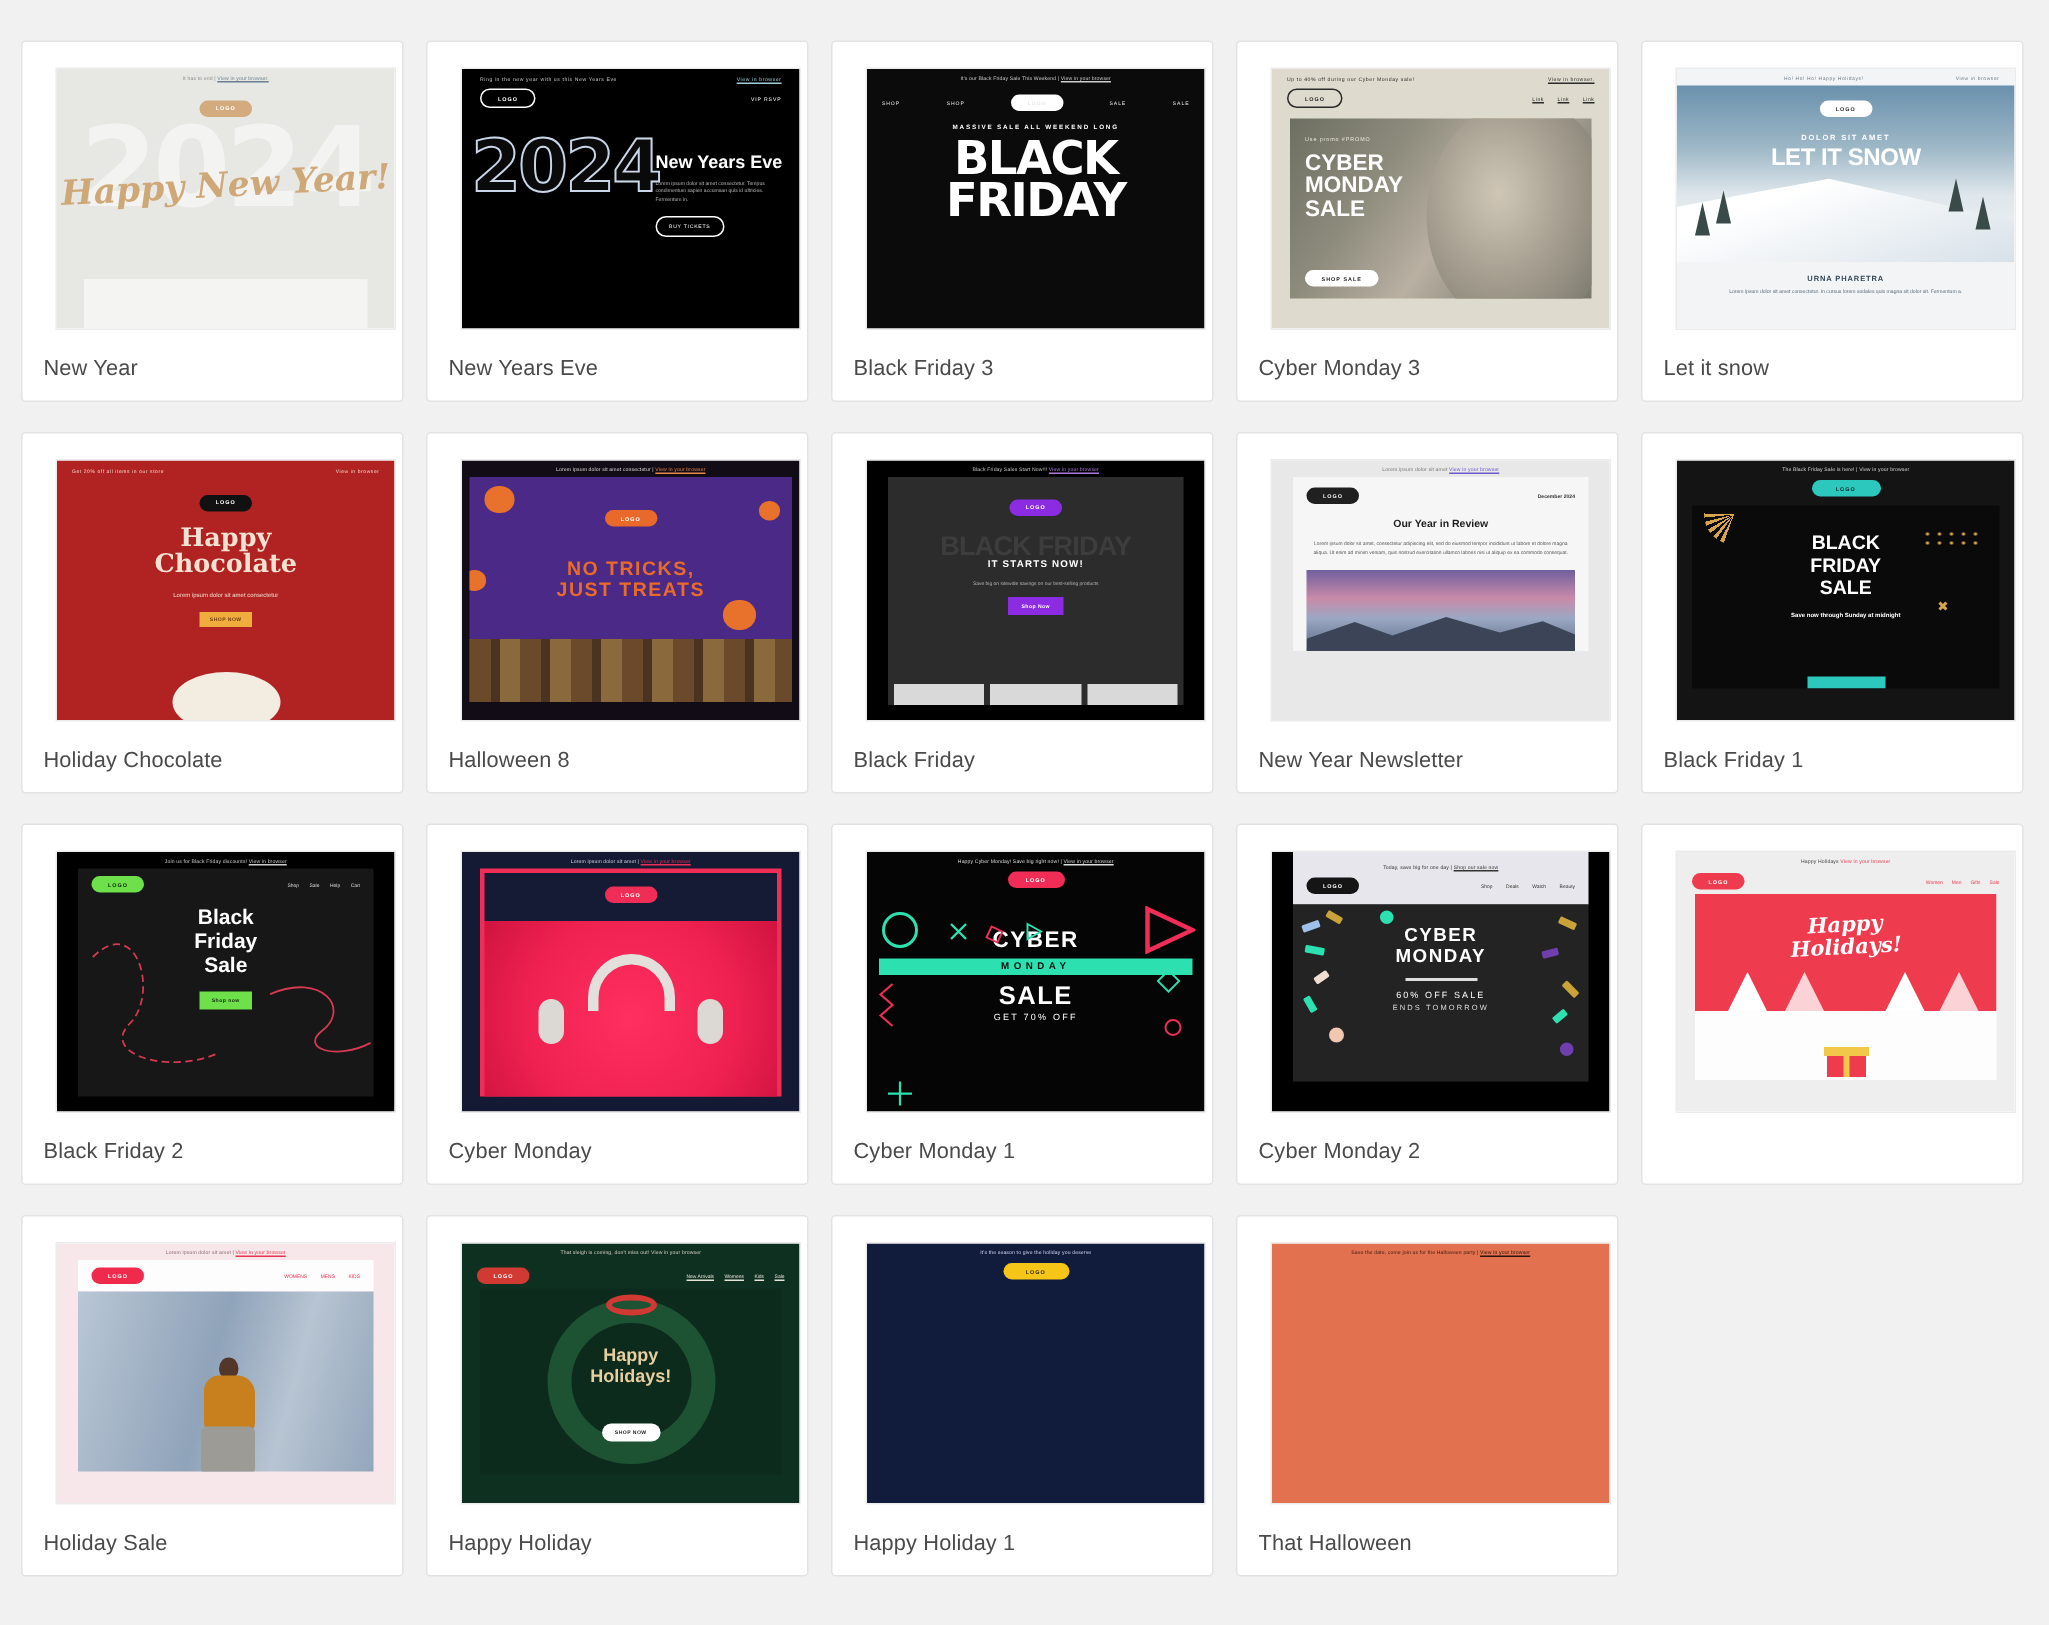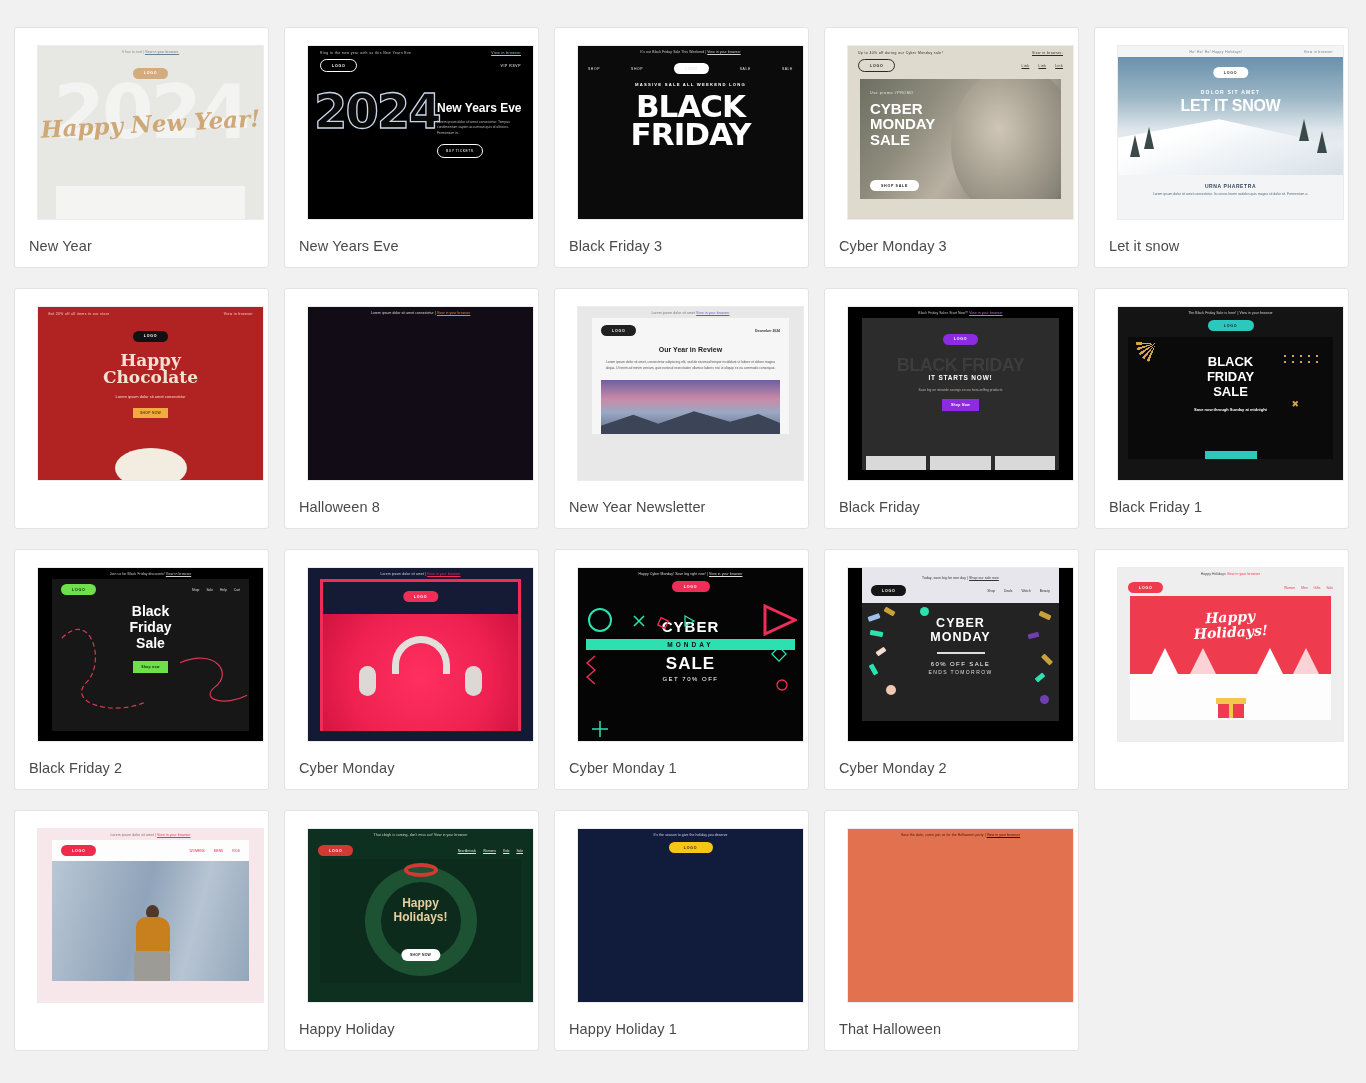--- a/index.html
+++ b/index.html
@@ -448,51 +448,41 @@
           <div class="center" style="margin-top:7px">
             <span class="logo-pill pill">LOGO</span>
           </div>
           <h2><span>Happy</span><br><span>Chocolate</span></h2>
           <div class="sub">Lorem ipsum dolor sit amet consectetur</div>
           <div class="center"><span class="btn">SHOP NOW</span></div>
           <div class="blob"></div>
         </div>
       </div>
     </div>
+    <div class="card-title">Holiday Chocolate</div>
   </div>
 
   <div class="card">
     <div class="thumb-wrap">
       <div class="thumb">
         <div class="t-hw2">
           <div class="preheader" style="color:#ddd"><span>Lorem ipsum dolor sit amet consectetur | </span><u style="color:#e8854b">View in your browser</u></div>
+          <div class="panel">
+            <div class="pk" style="left:10px;top:6px"></div>
+            <div class="pk" style="right:8px;top:16px;width:14px;height:13px"></div>
+            <div class="pk" style="left:-4px;top:62px;width:15px;height:14px"></div>
+            <div class="pk" style="right:24px;bottom:48px;width:22px;height:20px"></div>
+            <span class="logo-pill pill">LOGO</span>
+            <h2><span>NO TRICKS,</span><br><span>JUST TREATS</span></h2>
+            <div class="floor"></div>
+          </div>
         </div>
       </div>
     </div>
     <div class="card-title">Halloween 8</div>
-  </div>
-
-  <div class="card">
-    <div class="thumb-wrap">
-      <div class="thumb">
-        <div class="t-nyn">
-          <div class="preheader ph"><span>Lorem ipsum dolor sit amet  </span><u>View in your browser</u></div>
-          <div class="sheet">
-            <div class="row">
-              <span class="logo-pill pill">LOGO</span>
-              <span class="date">December 2024</span>
-            </div>
-            <h3>Our Year in Review</h3>
-            <p>Lorem ipsum dolor sit amet, consectetur adipiscing elit, sed do eiusmod tempor incididunt ut labore et dolore magna aliqua. Ut enim ad minim veniam, quis nostrud exercitation ullamco laboris nisi ut aliquip ex ea commodo consequat.</p>
-            <div class="img"></div>
-          </div>
-        </div>
-      </div>
-    </div>
-    <div class="card-title">New Year Newsletter</div>
   </div>
 
   <div class="card">
     <div class="thumb-wrap">
       <div class="thumb">
         <div class="t-bf">
           <div class="preheader ph"><span>Black Friday Sales Start Now!!! </span><u>View in your browser</u></div>
           <div class="panel">
             <div class="center"><span class="logo-pill pill">LOGO</span></div>
             <div class="ghost">BLACK FRIDAY</div>
@@ -502,20 +492,40 @@
             <div class="cards">
                 <div></div>
                 <div></div>
                 <div></div>
               </div>
           </div>
         </div>
       </div>
     </div>
     <div class="card-title">Black Friday</div>
+  </div>
+
+  <div class="card">
+    <div class="thumb-wrap">
+      <div class="thumb">
+        <div class="t-nyn">
+          <div class="preheader ph"><span>Lorem ipsum dolor sit amet  </span><u>View in your browser</u></div>
+          <div class="sheet">
+            <div class="row">
+              <span class="logo-pill pill">LOGO</span>
+              <span class="date">December 2024</span>
+            </div>
+            <h3>Our Year in Review</h3>
+            <p>Lorem ipsum dolor sit amet, consectetur adipiscing elit, sed do eiusmod tempor incididunt ut labore et dolore magna aliqua. Ut enim ad minim veniam, quis nostrud exercitation ullamco laboris nisi ut aliquip ex ea commodo consequat.</p>
+            <div class="img"></div>
+          </div>
+        </div>
+      </div>
+    </div>
+    <div class="card-title">New Year Newsletter</div>
   </div>
 
   <div class="card">
     <div class="thumb-wrap">
       <div class="thumb">
         <div class="t-bf1">
           <div class="preheader" style="color:#d8d8d8"><span>The Black Friday Sale is here! | </span><span>View in your browser</span></div>
           <span class="logo-pill pill">LOGO</span>
           <div class="panel">
             <div class="fan"></div>
@@ -706,20 +716,21 @@
           <div class="photo">
             <div class="man">
               <div class="head"></div>
                 <div class="torso"></div>
                 <div class="legs"></div>
             </div>
           </div>
         </div>
       </div>
     </div>
+    <div class="card-title">Holiday Sale</div>
   </div>
 
   <div class="card">
     <div class="thumb-wrap">
       <div class="thumb">
         <div class="t-hh">
           <div class="preheader" style="color:#d8d3c4"><span>That sleigh is coming, don't miss out! </span><span>View in your browser</span></div>
           <div class="nr">
             <span class="logo-pill pill">LOGO</span>
             <span style="display:flex">

